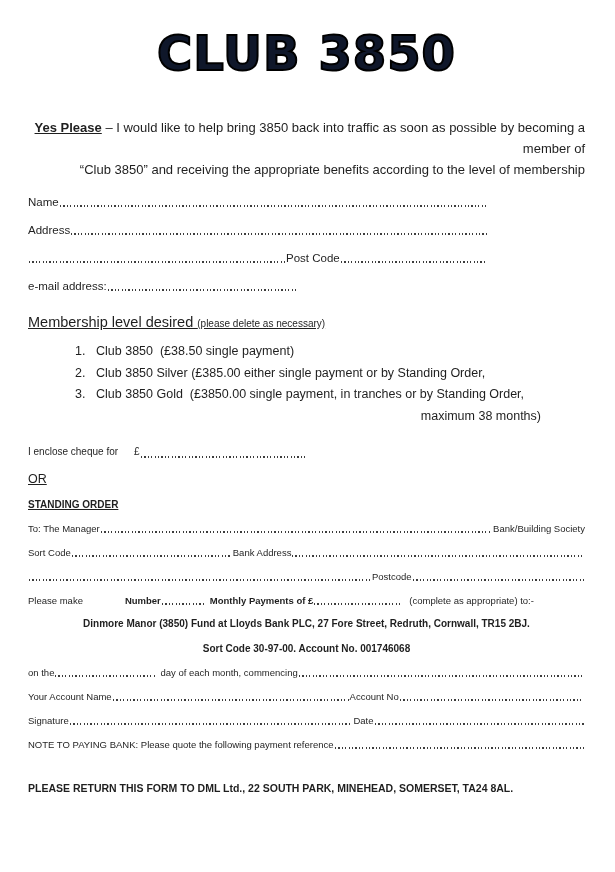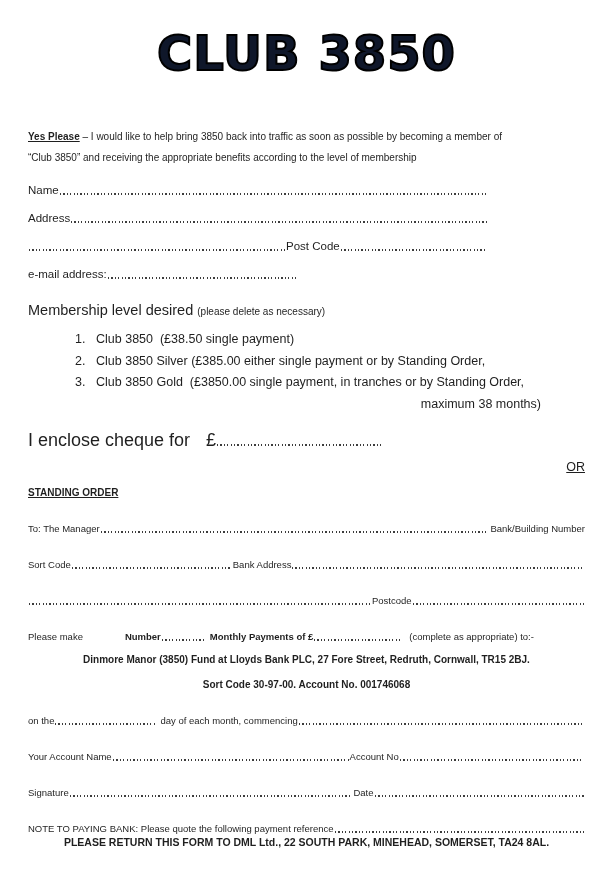--- a/index.html
+++ b/index.html
@@ -13,66 +13,66 @@
   
   .title{
     margin-top:22px;text-align:center;
     font-family:"DejaVu Sans", sans-serif;
     font-weight:bold;font-size:48px;line-height:62px;
     letter-spacing:1px;color:#0f172a;
     -webkit-text-stroke:2px #000;
   }
 
   
-  .intro{margin-top:42px;font-size:10px;line-height:21px;}
+  .intro{margin-top:33px;font-size:13px;line-height:21px;text-align:right;}
   .intro .lead{font-weight:bold;text-decoration:underline;}
 
   
   .frow{display:flex;align-items:flex-end;}
   .dots{
     height:2px;margin:0 1px 2px 1px;
     background-image:repeating-linear-gradient(90deg,#3c3c3c 0,#3c3c3c 1.2px,transparent 1.2px,transparent 3.4px);
   }
   .grow{flex:1 1 auto;}
   .pre{white-space:pre;}
   .nowrap{white-space:nowrap;}
 
   
   .fields{margin-top:15px;font-size:11.5px;}
   .fields .frow{width:460px;margin-bottom:14px;line-height:14px;}
 
   
-  .membership-heading{margin-top:20px;font-size:14.5px;line-height:18px;}
+  .membership-heading{margin-top:20px;font-size:14.5px;line-height:18px;text-decoration:underline;}
   .membership-heading .note{font-size:10px;}
   .list{margin-top:8px;margin-left:47px;font-size:12.5px;line-height:21.7px;}
   .list .item{display:flex;}
   .list .num{width:21px;flex:0 0 21px;}
   .list .cont{margin-left:21px;width:445px;text-align:right;}
 
   
-  .cheque{margin-top:16px;font-size:18px;line-height:16px;}
+  .cheque{margin-top:16px;font-size:10px;line-height:16px;}
   .cheque .pound{margin-left:16px;}
-  .or{margin-top:11px;text-align:right;font-size:12.5px;line-height:16px;}
+  .or{margin-top:11px;text-align:left;font-size:12.5px;line-height:16px;}
   .or span{text-decoration:underline;}
 
   
   .so-heading{margin-top:11px;font-size:10px;font-weight:bold;text-decoration:underline;line-height:13px;}
   .so{font-size:9.5px;line-height:12px;}
-  .so .frow{margin-top:24px;}
+  .so .frow{margin-top:12px;}
   .b{font-weight:bold;}
   .center{text-align:center;}
   .fund-line{margin-top:10px;font-size:10px;font-weight:bold;line-height:13px;}
   .account-line{margin-top:12px;font-size:10px;font-weight:bold;line-height:13px;}
   .please-row{margin-top:30px;}
   .gap-number{margin-left:42px;}
   .ml4{margin-left:4px;}
   .ml6{margin-left:6px;}
 
   
-  .footer{text-align:center;font-size:10.5px;font-weight:bold;line-height:14px;}
+  .footer{margin-top:30px;text-align:left;font-size:10.5px;font-weight:bold;line-height:14px;}
 </style>
 </head>
 <body>
 
 <div class="page">
 
   <div class="title">CLUB 3850</div>
 
   <div class="intro">
     <span class="lead">Yes Please</span><span> – I would like to help bring 3850 back into traffic as soon as possible by becoming a member of</span><br>
@@ -126,21 +126,21 @@
   </div>
 
   <div class="or"><span>OR</span></div>
 
   <div class="so-heading">STANDING ORDER</div>
 
   <div class="so">
     <div class="frow">
       <span class="nowrap">To: The Manager</span>
       <span class="dots grow"></span>
-      <span class="nowrap">Bank/Building Number</span>
+      <span class="nowrap">Bank/Building Society</span>
     </div>
     <div class="frow">
       <span class="nowrap">Sort Code</span>
       <span class="dots" style="width:160px"></span>
       <span class="nowrap">Bank Address</span>
       <span class="dots grow"></span>
     </div>
     <div class="frow">
       <span class="dots" style="width:342px"></span>
       <span class="nowrap pre">Postcode </span>

